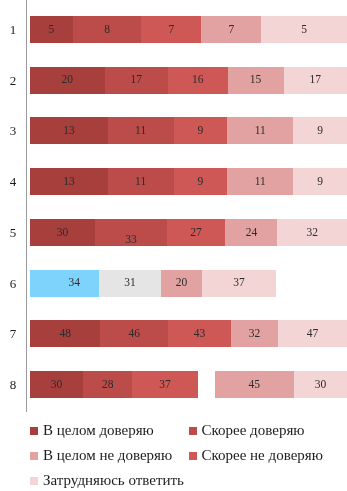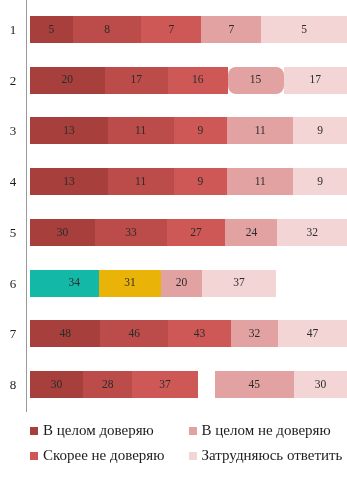--- a/index.html
+++ b/index.html
@@ -167,21 +167,21 @@
           <div class="bar-track">
             <div class="seg" style="width: 23.5294%; background: rgb(167, 63, 60);">
               <span>20</span>
             </div>
             <div class="seg" style="width: 20%; background: rgb(187, 76, 73);">
               <span>17</span>
             </div>
             <div class="seg" style="width: 18.8235%; background: rgb(206, 88, 85); text-align: right;">
               <span>16</span>
             </div>
-            <div class="seg" style="width: 17.6471%; background: rgb(227, 162, 162); border-radius: 8px;">
+            <div class="seg" style="width: 17.6471%; background: rgb(227, 162, 162);">
               <span>15</span>
             </div>
             <div class="seg" style="width: 20%; background: rgb(243, 213, 213);">
               <span>17</span>
             </div>
           </div>
         </div>
         <div class="bar-row">
           <div class="cat-label">3</div>
           <div class="bar-track">
@@ -221,41 +221,41 @@
               <span>9</span>
             </div>
           </div>
         </div>
         <div class="bar-row">
           <div class="cat-label">5</div>
           <div class="bar-track">
             <div class="seg" style="width: 20.5479%; background: rgb(167, 63, 60);">
               <span>30</span>
             </div>
-            <div class="seg" style="width: 22.6027%; background: rgb(187, 76, 73);">
+            <div class="seg" style="width: 22.6027%; background: rgb(187, 76, 73); align-items: flex-end;">
               <span>33</span>
             </div>
             <div class="seg" style="width: 18.4932%; background: rgb(206, 88, 85);">
               <span>27</span>
             </div>
             <div class="seg" style="width: 16.4384%; background: rgb(227, 162, 162);">
               <span>24</span>
             </div>
             <div class="seg" style="width: 21.9178%; background: rgb(243, 213, 213);">
               <span>32</span>
             </div>
           </div>
         </div>
         <div class="bar-row">
           <div class="cat-label">6</div>
           <div class="bar-track">
-            <div class="seg" style="width: 21.6561%; background: #14b8a6; padding-left: 20px;">
+            <div class="seg" style="width: 21.6561%; background: #7dd3fc; padding-left: 20px;">
               <span>34</span>
             </div>
-            <div class="seg" style="width: 19.7452%; background: #eab308;">
+            <div class="seg" style="width: 19.7452%; background: #e5e5e5;">
               <span>31</span>
             </div>
             <div class="seg" style="width: 12.7389%; background: rgb(227, 162, 162);">
               <span>20</span>
             </div>
             <div class="seg" style="width: 23.5669%; background: rgb(243, 213, 213);">
               <span>37</span>
             </div>
           </div>
         </div>
@@ -302,20 +302,24 @@
       </div>
   </div>
 
   <div class="legend">
     <div class="legend-grid">
         <div class="legend-item">
           <span class="legend-swatch" style="background: rgb(167, 63, 60);"></span>
           <span class="legend-text">В целом доверяю</span>
         </div>
         <div class="legend-item">
+          <span class="legend-swatch" style="background: rgb(187, 76, 73);"></span>
+          <span class="legend-text">Скорее доверяю</span>
+        </div>
+        <div class="legend-item">
           <span class="legend-swatch" style="background: rgb(227, 162, 162);"></span>
           <span class="legend-text">В целом не доверяю</span>
         </div>
         <div class="legend-item">
           <span class="legend-swatch" style="background: rgb(206, 88, 85);"></span>
           <span class="legend-text">Скорее не доверяю</span>
         </div>
         <div class="legend-item">
           <span class="legend-swatch" style="background: rgb(243, 213, 213);"></span>
           <span class="legend-text">Затрудняюсь ответить</span>

